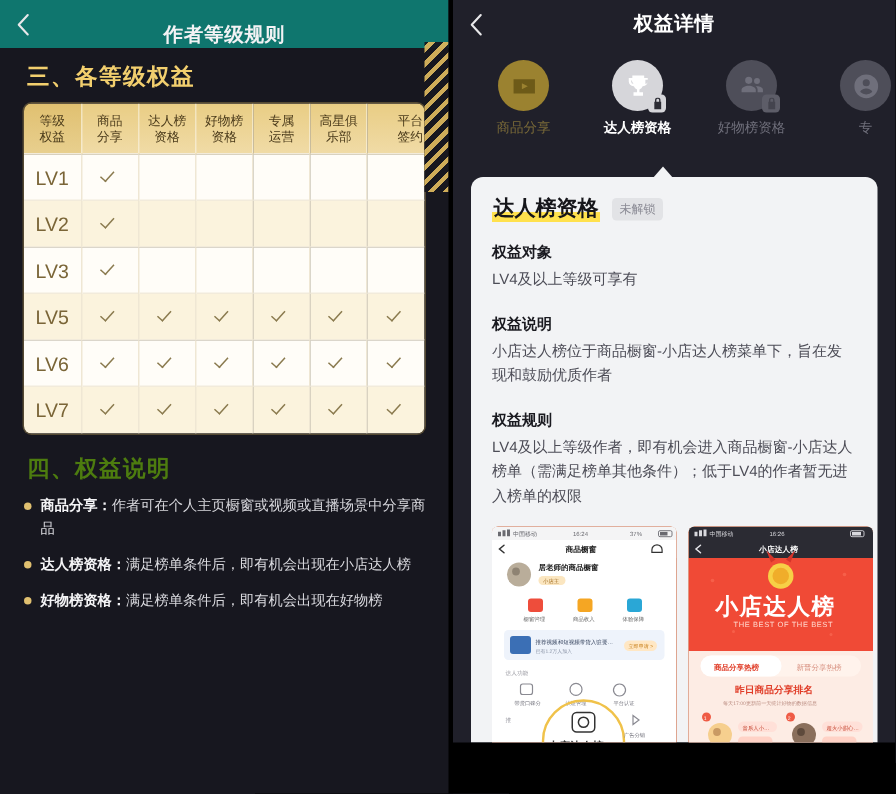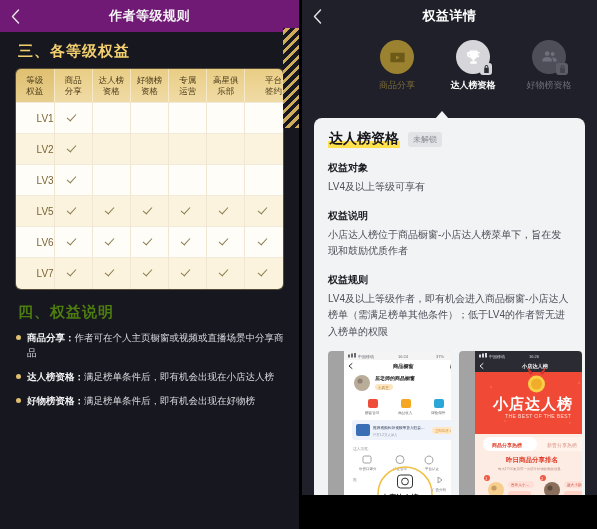--- a/index.html
+++ b/index.html
@@ -13,23 +13,23 @@
   
   .panel-left{
     width:299px; height:529px;
     background:#17171f;
     position:relative;
     overflow:hidden;
     flex:0 0 299px;
   }
   .nav{
     height:32px;
-    display:flex; align-items:center;
+    display:flex; align-items:flex-end;
     position:relative;
-    background:#701a75;
+    background:#0f766e;
   }
   .nav-back{
     width:30px; height:32px;
     display:flex; align-items:center; justify-content:center;
     color:#e8e8ea; font-size:15px; line-height:1;
     cursor:pointer;
   }
   .nav-title{
     position:absolute; left:0; right:0;
     text-align:center;
@@ -82,21 +82,21 @@
     font-size:9px;
     color:#6b5a33;
     text-align:center;
     border-right:1px solid #efe7d4;
     border-top:1px solid #f2ebdb;
     vertical-align:middle;
   }
   tbody td:last-child{ border-right:none; }
   tbody tr:nth-child(odd){ background:#fffdf8; }
   tbody tr:nth-child(even){ background:#fbf3dd; }
-  tbody td.lvl{ color:#7a6537; font-weight:normal; font-size:10px;text-align:right; }
+  tbody td.lvl{ color:#7a6537; font-weight:normal; font-size:13px; }
   .chk{
     display:inline-block;
     width:11px;height:11px;
     position:relative;
   }
   .chk::after{
     content:"";
     position:absolute; left:1px; top:0px;
     width:4px; height:8px;
     border:solid #8a7a4e;
@@ -140,21 +140,20 @@
     flex:0 0 295px;
   }
   .nav-r{ height:32px; display:flex; align-items:center; position:relative; }
   .nav-r .nav-title{ color:#fff; font-size:13px; }
 
   .icon-row{
     display:flex;
     align-items:flex-start;
     padding:8px 0 6px 20px;
     gap:22px;
-    margin-left:48px;
   }
   .icon-item{
     display:flex; flex-direction:column; align-items:center;
     width:54px; flex:0 0 54px;
     cursor:pointer;
   }
   .circ{
     width:34px;height:34px;border-radius:50%;
     display:flex;align-items:center;justify-content:center;
     position:relative;
@@ -211,24 +210,23 @@
   .blk{ margin-top:13px; }
   .blk-h{ font-size:10px; font-weight:bold; color:#1a1a20; }
   .blk-p{ font-size:10px; color:#4d4d57; line-height:1.65; margin-top:4px; }
 
   .shots{ display:flex; gap:8px; margin-top:11px; }
   .shot{
     width:123px; height:150px;
     border-radius:4px;
     overflow:hidden;
     position:relative;
-    background:#a3a3a3;
+    background:#c2410c;
     flex:0 0 123px;
     cursor:pointer;
-    padding-left:16px;
   }
   .shot svg{ display:block; }
 </style>
 </head>
 <body>
 
 <div class="panel-left">
 
   <div class="nav">
     <div class="nav-back">

